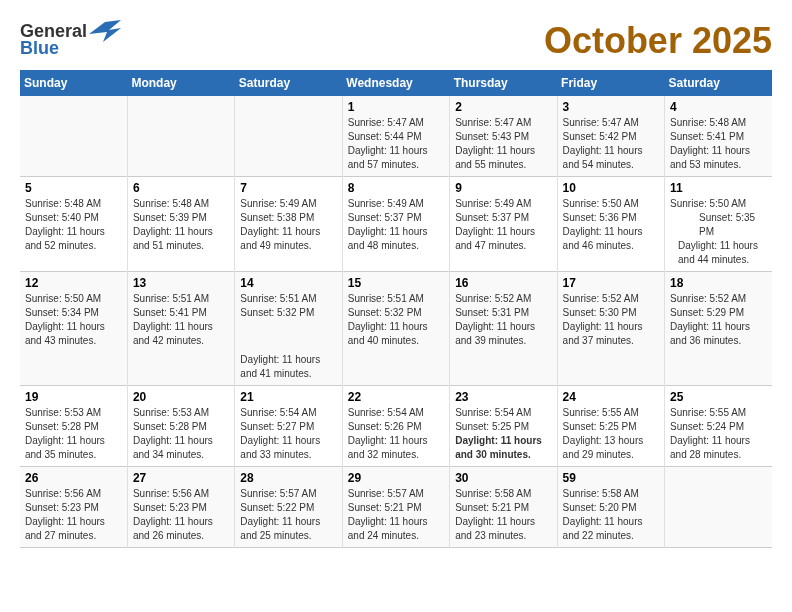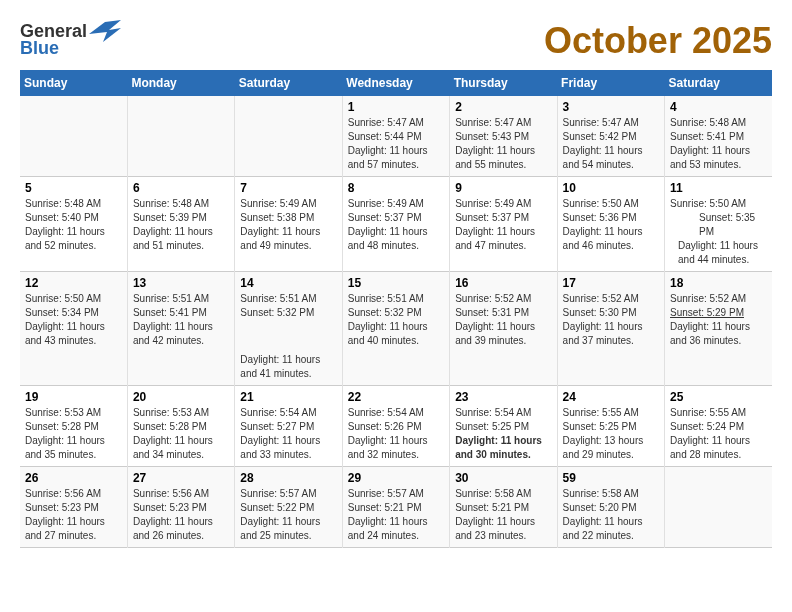--- a/index.html
+++ b/index.html
@@ -257,21 +257,21 @@
           <div class="day-info">
             <span style="display: block;">Sunrise: 5:52 AM</span>
             <span style="display: block;">Sunset: 5:30 PM</span>
             <span style="display: block;">Daylight: 11 hours and 37 minutes.</span>
           </div>
         </td>
         <td>
           <span class="day-num">18</span>
           <div class="day-info">
             <span style="display: block;">Sunrise: 5:52 AM</span>
-            <span style="display: block; text-decoration: underline;">Sunset: 5:29 PM</span>
+            <span style="display: block;">Sunset: 5:29 PM</span>
             <span style="display: block;">Daylight: 11 hours and 36 minutes.</span>
           </div>
         </td>
       </tr>
       <tr>
         <td>
           <span class="day-num">19</span>
           <div class="day-info">
             <span style="display: block;">Sunrise: 5:53 AM</span>
             <span style="display: block;">Sunset: 5:28 PM</span>

